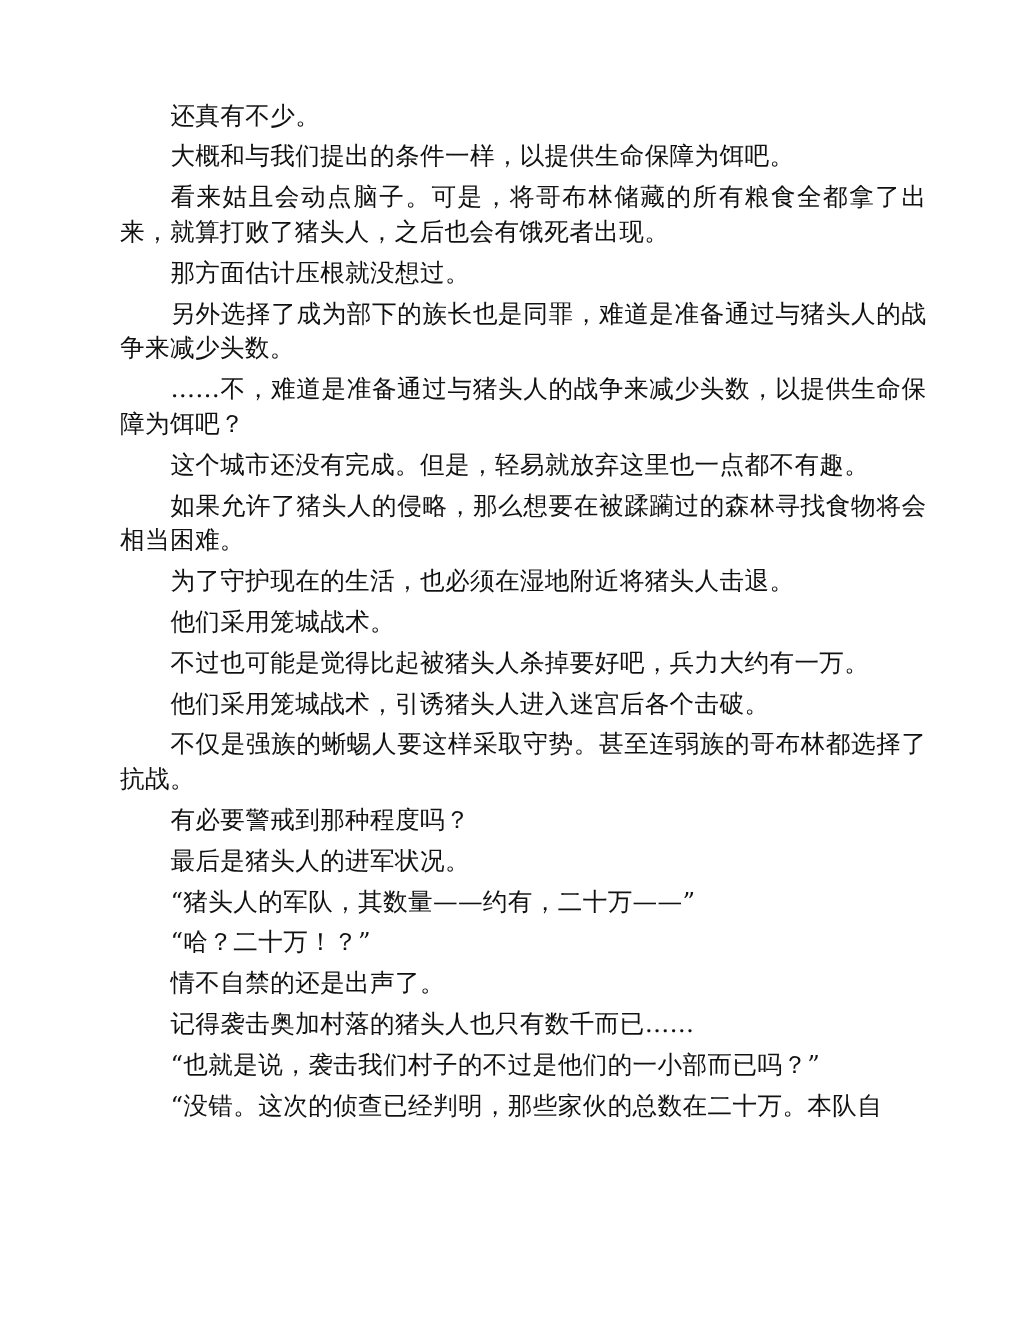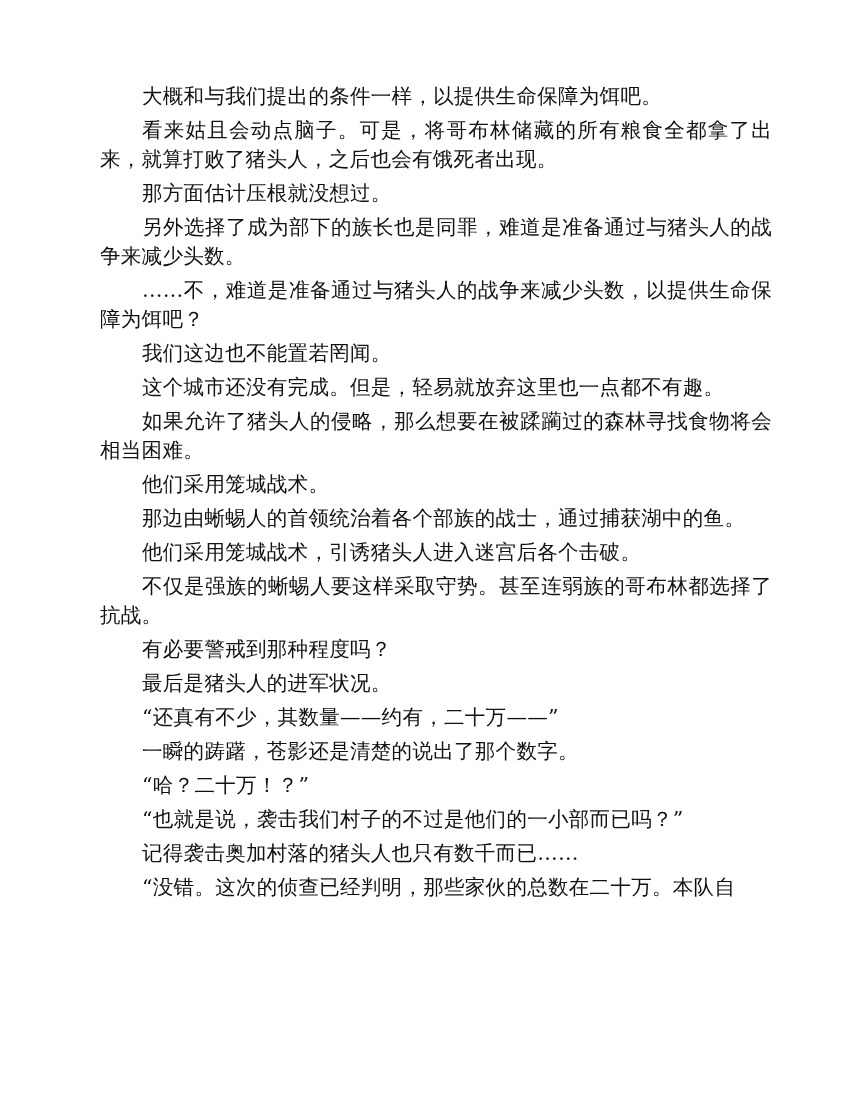--- a/index.html
+++ b/index.html
@@ -28,33 +28,34 @@
       text-indent: 42px;
       text-align: justify;
       text-align-last: left;
       letter-spacing: 0.3px;
     }
   </style>
 </head>
 <body>
 
 <div class="page">
+  <p class="para">还真有不少。</p>
   <p class="para">大概和与我们提出的条件一样，以提供生命保障为饵吧。</p>
   <p class="para">看来姑且会动点脑子。可是，将哥布林储藏的所有粮食全都拿了出来，就算打败了猪头人，之后也会有饿死者出现。</p>
   <p class="para">那方面估计压根就没想过。</p>
   <p class="para">另外选择了成为部下的族长也是同罪，难道是准备通过与猪头人的战争来减少头数。</p>
   <p class="para">……不，难道是准备通过与猪头人的战争来减少头数，以提供生命保障为饵吧？</p>
-  <p class="para">我们这边也不能置若罔闻。</p>
   <p class="para">这个城市还没有完成。但是，轻易就放弃这里也一点都不有趣。</p>
   <p class="para">如果允许了猪头人的侵略，那么想要在被蹂躏过的森林寻找食物将会相当困难。</p>
+  <p class="para">为了守护现在的生活，也必须在湿地附近将猪头人击退。</p>
   <p class="para">他们采用笼城战术。</p>
-  <p class="para">那边由蜥蜴人的首领统治着各个部族的战士，通过捕获湖中的鱼。</p>
+  <p class="para">不过也可能是觉得比起被猪头人杀掉要好吧，兵力大约有一万。</p>
   <p class="para">他们采用笼城战术，引诱猪头人进入迷宫后各个击破。</p>
   <p class="para">不仅是强族的蜥蜴人要这样采取守势。甚至连弱族的哥布林都选择了抗战。</p>
   <p class="para">有必要警戒到那种程度吗？</p>
   <p class="para">最后是猪头人的进军状况。</p>
-  <p class="para">“还真有不少，其数量——约有，二十万——”</p>
-  <p class="para">一瞬的踌躇，苍影还是清楚的说出了那个数字。</p>
+  <p class="para">“猪头人的军队，其数量——约有，二十万——”</p>
   <p class="para">“哈？二十万！？”</p>
+  <p class="para">情不自禁的还是出声了。</p>
+  <p class="para">记得袭击奥加村落的猪头人也只有数千而已……</p>
   <p class="para">“也就是说，袭击我们村子的不过是他们的一小部而已吗？”</p>
-  <p class="para">记得袭击奥加村落的猪头人也只有数千而已……</p>
   <p class="para">“没错。这次的侦查已经判明，那些家伙的总数在二十万。本队自</p>
 </div>
 
 </body></html>

